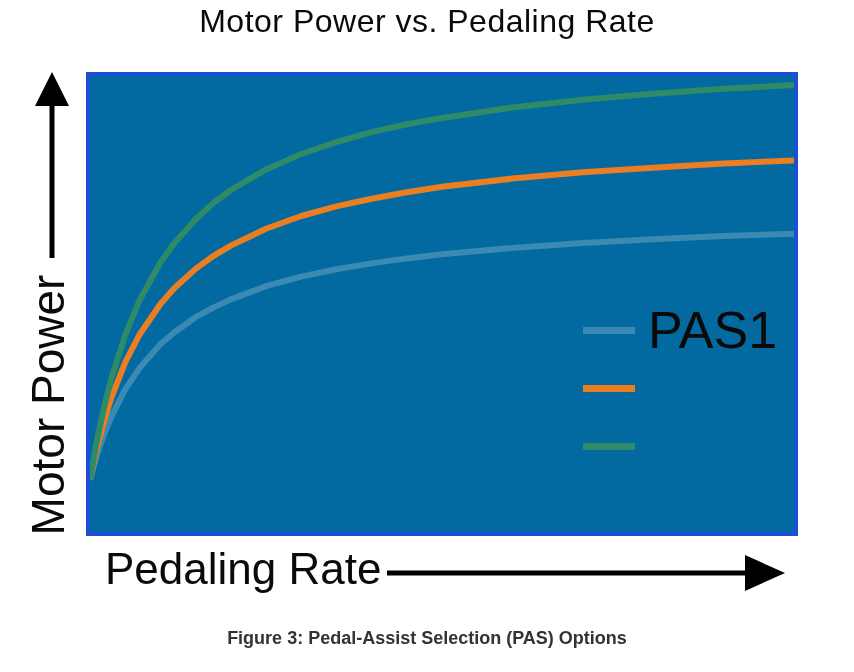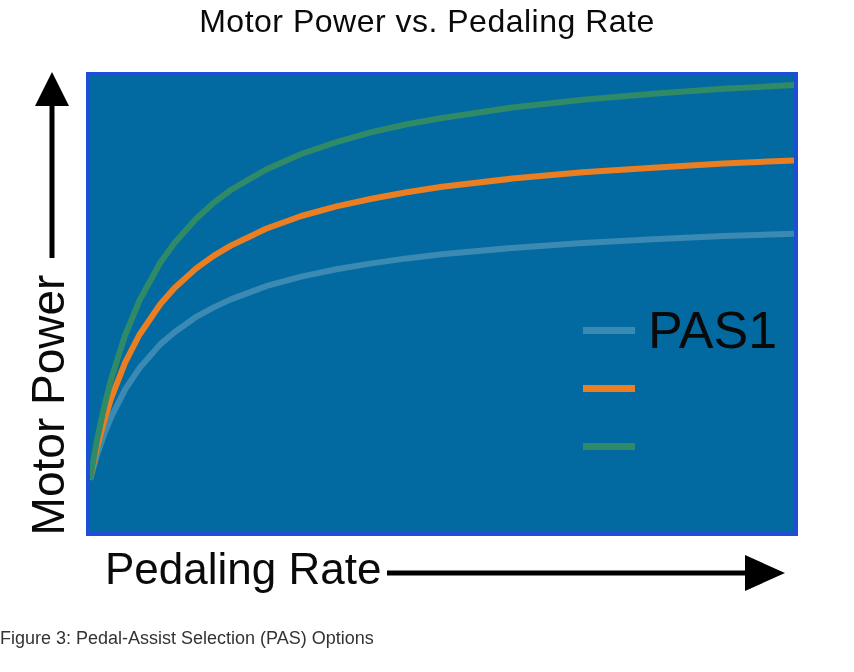--- a/index.html
+++ b/index.html
@@ -23,22 +23,22 @@
   .y-axis-label{
     position:absolute;left:48px;top:405px;transform:translate(-50%,-50%) rotate(-90deg);
     font-size:46px;white-space:nowrap;color:#0a0a0a;
   }
   .y-axis-arrow{position:absolute;left:32px;top:70px;}
   .x-axis-label{
     position:absolute;left:105px;top:544px;font-size:44px;white-space:nowrap;color:#0a0a0a;
   }
   .x-axis-arrow{position:absolute;left:387px;top:553px;}
   .figure-caption{
-    position:absolute;top:628px;left:0;width:100%;
-    font-size:18px;font-weight:400;color:#333333;
+    position:absolute;top:628px;left:0;width:100%;text-align:center;
+    font-size:18px;font-weight:700;color:#333333;
   }
 </style>
 </head>
 <body>
 
 <div class="stage">
 
   <div class="chart-title">Motor Power vs. Pedaling Rate</div>
 
   <div class="plot-area">

